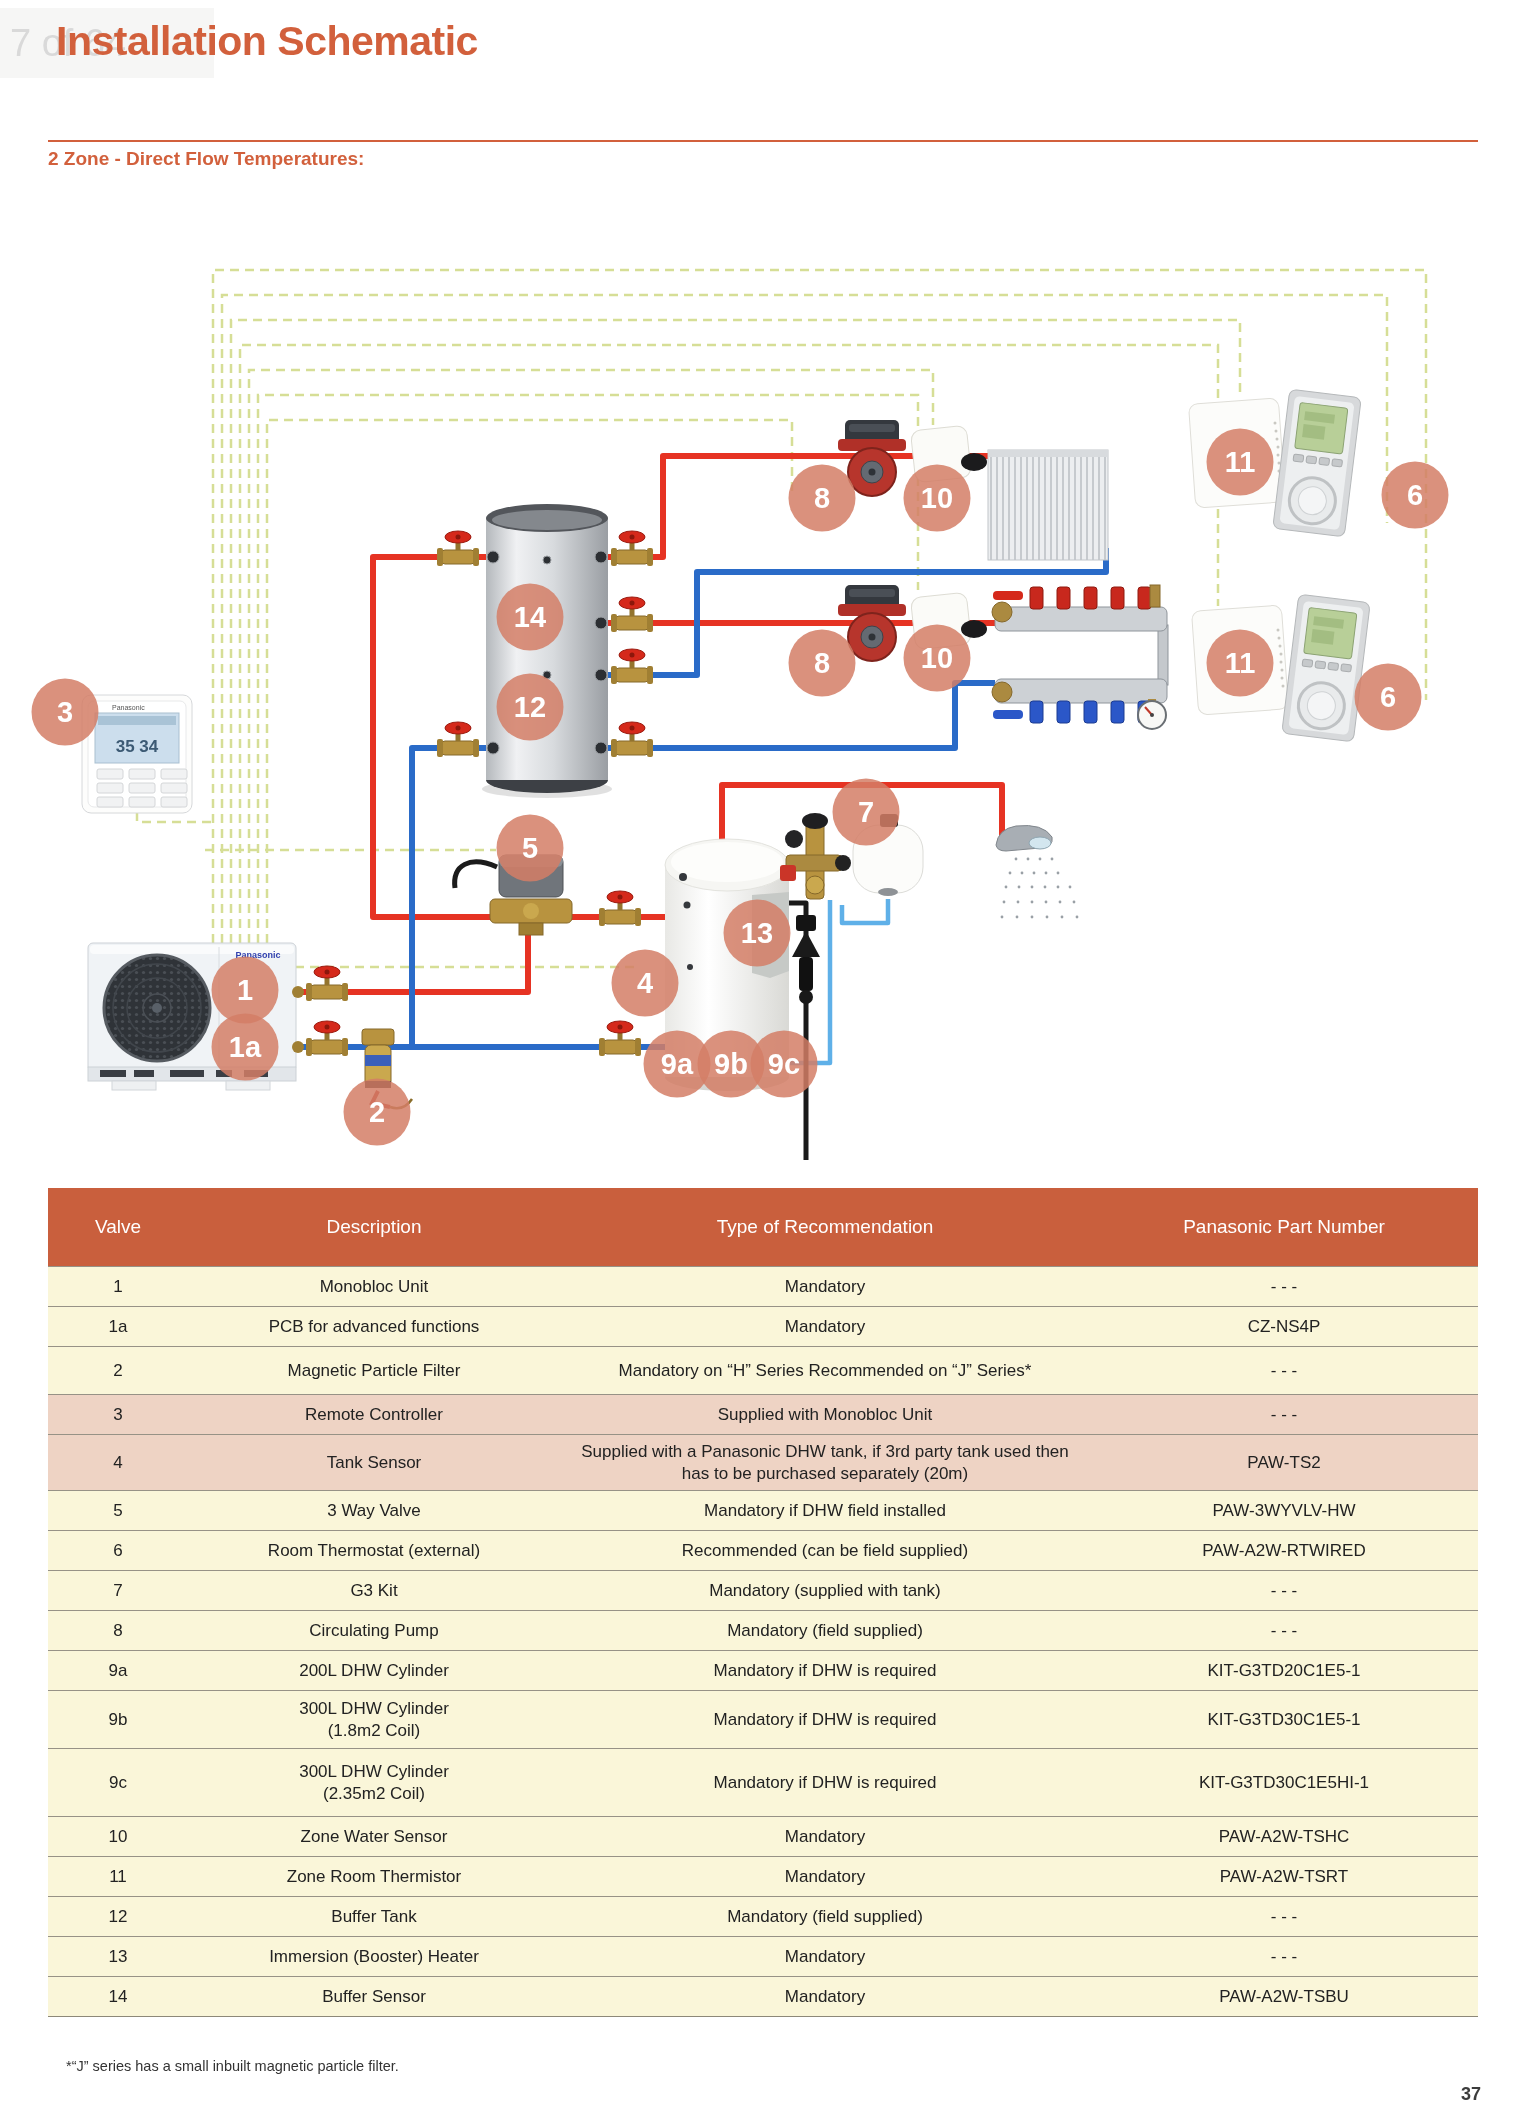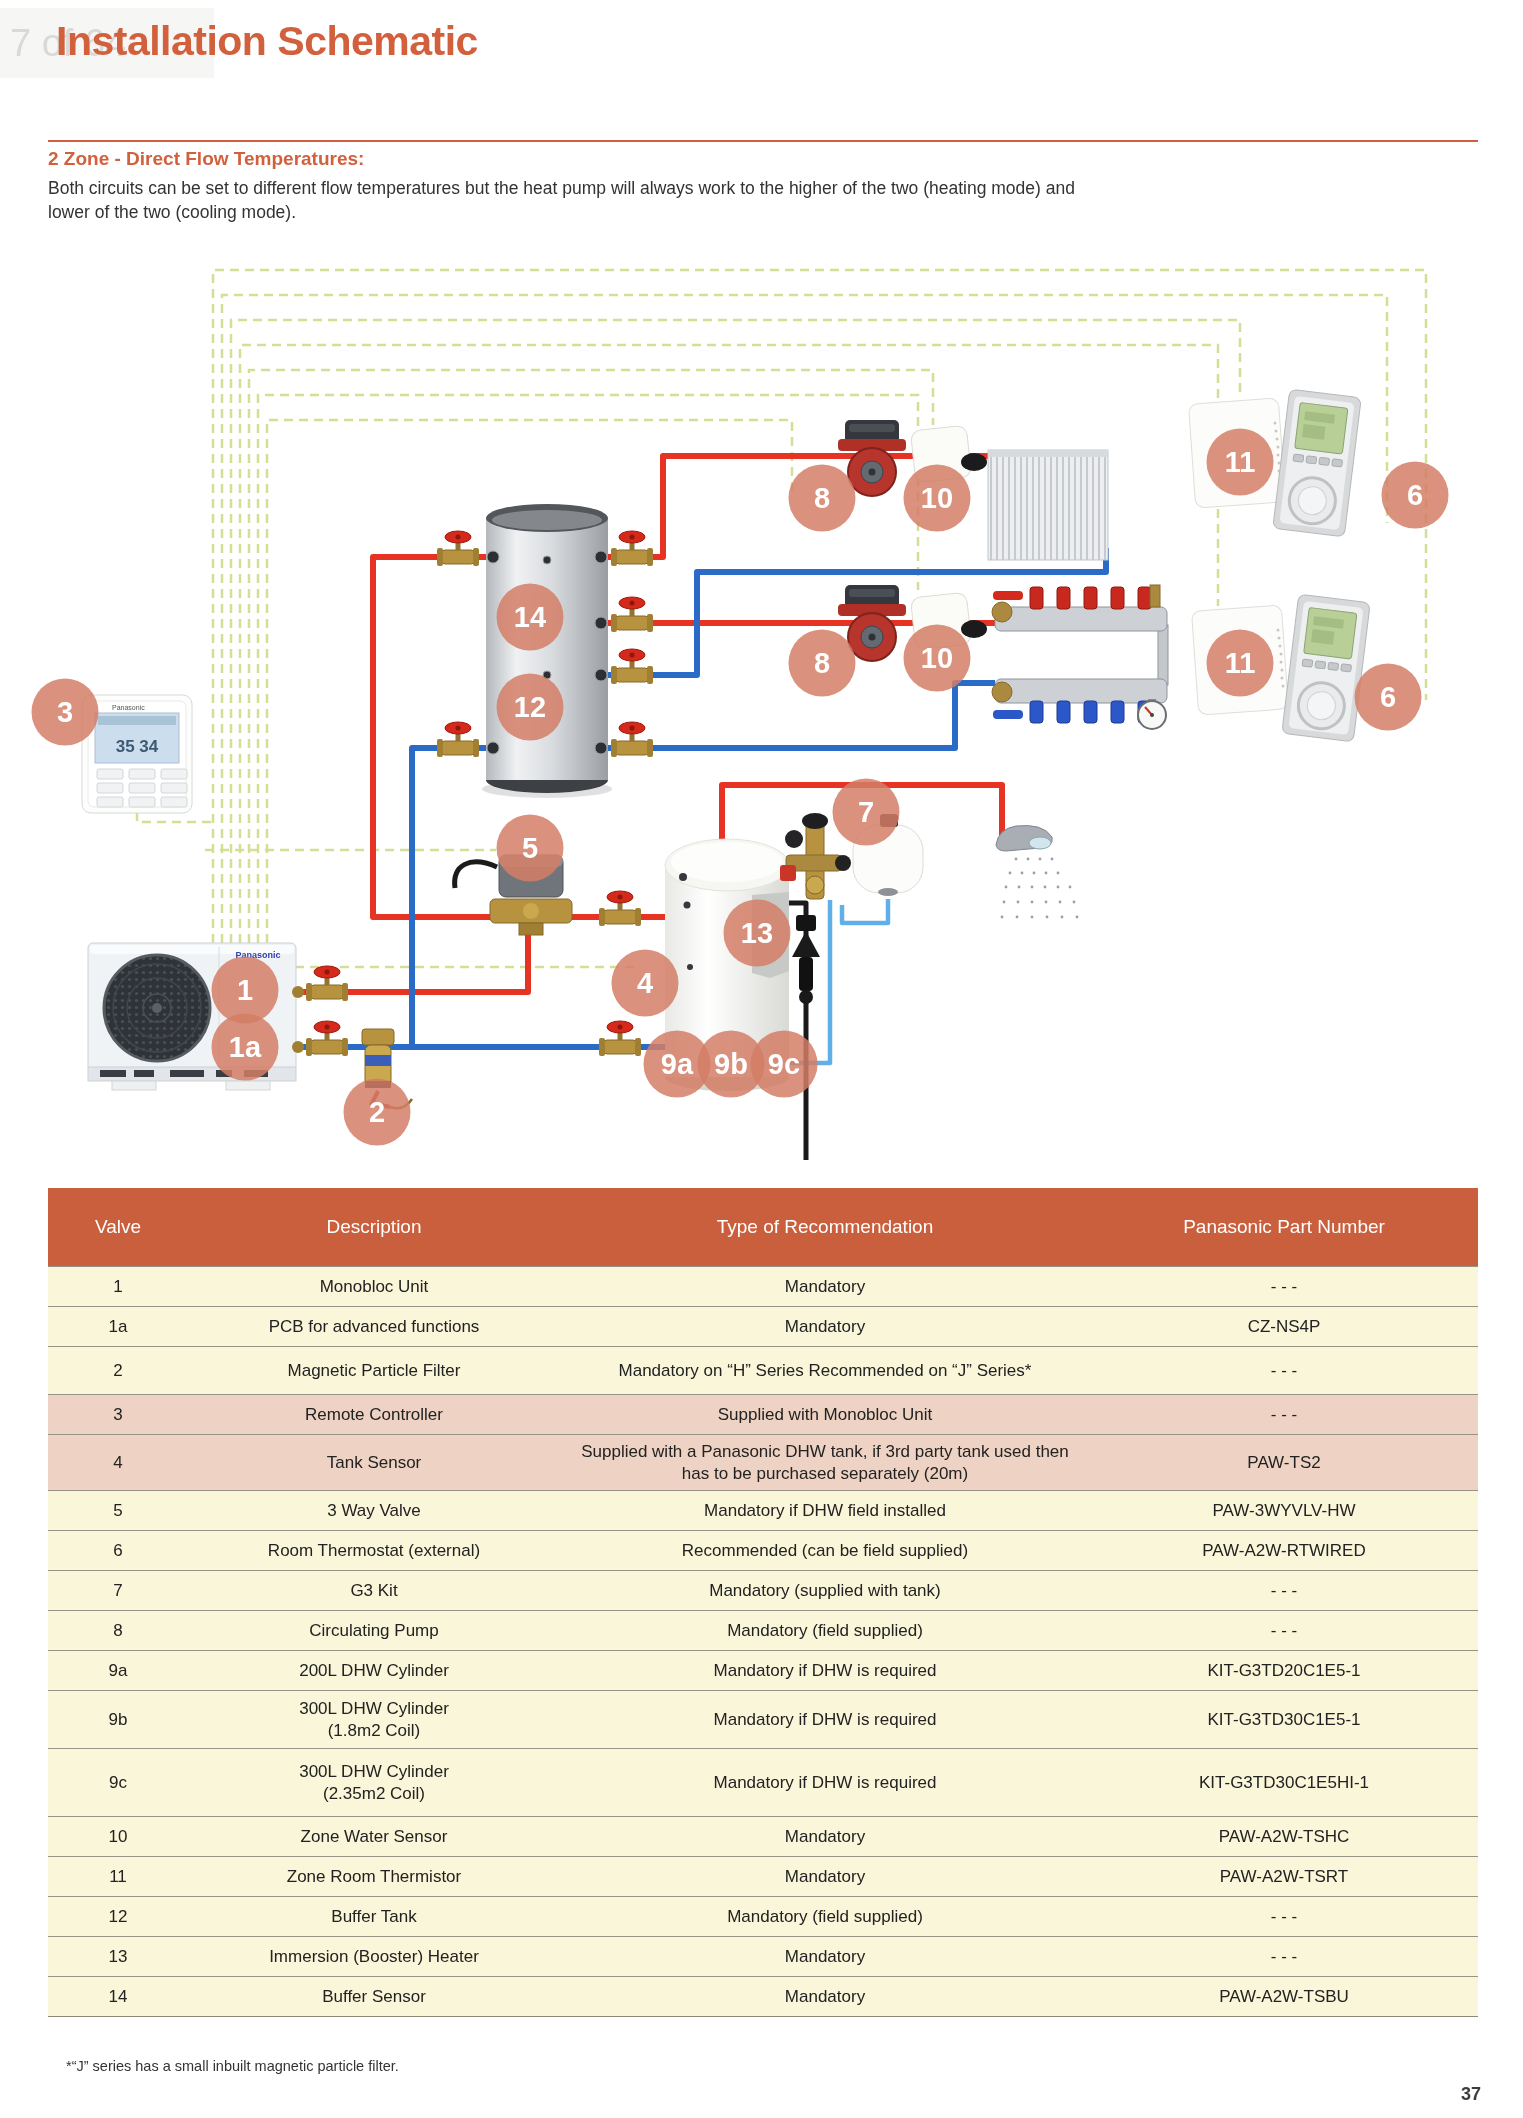--- a/index.html
+++ b/index.html
@@ -36,21 +36,20 @@
 </style>
 </head>
 <body>
 
 <div class="page">
 
   <div class="corner-label">7 of 64</div>
   <h1 class="page-title">Installation Schematic</h1>
   <div class="rule"></div>
   <div class="section-heading">2 Zone - Direct Flow Temperatures:</div>
-  <p class="intro">Both circuits can be set to different flow temperatures but the heat pump will always work to the higher of the two (heating mode) and lower of the two (cooling mode).</p>
 
   <div class="diagram">
     <svg width="1523" height="905" viewBox="0 0 1523 905">
       <defs>
         <linearGradient id="tankGrad" x1="0" y1="0" x2="1" y2="0">
           <stop offset="0" stop-color="#b4b8bc"></stop>
             <stop offset="0.25" stop-color="#f0f1f3"></stop>
           <stop offset="0.55" stop-color="#d8dbde"></stop>
             <stop offset="1" stop-color="#9a9ea3"></stop>
         </linearGradient>

